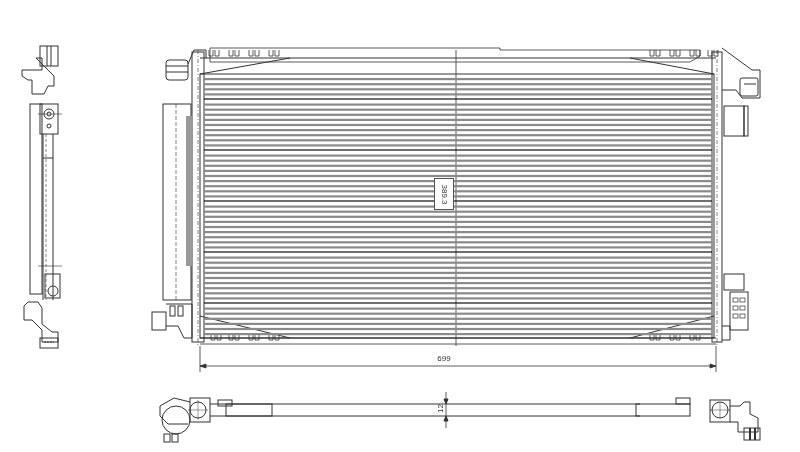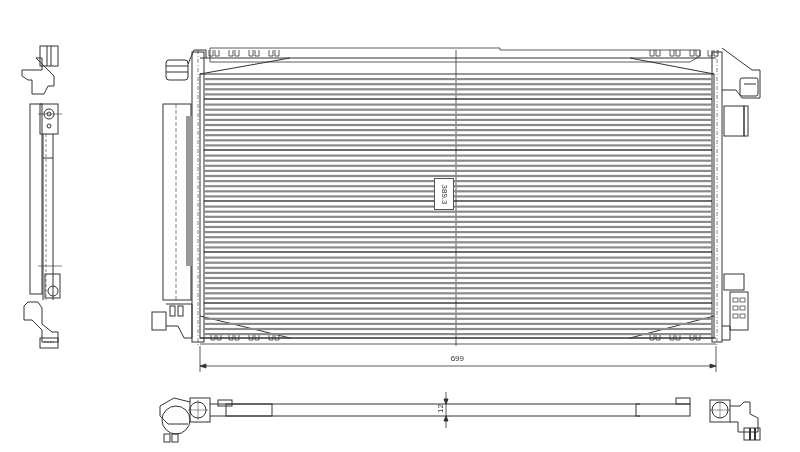--- a/index.html
+++ b/index.html
@@ -1,19 +1,19 @@
 <!DOCTYPE html>
 <html><head>
 <meta charset="utf-8">
 <style>
   html, body { margin:0; padding:0; background:#ffffff; }
   body { width:800px; height:452px; overflow:hidden; position:relative; font-family:"Liberation Sans", sans-serif; }
   #drawing { position:absolute; left:0; top:0; }
   .dim-label { position:absolute; font-family:"Liberation Sans", sans-serif; font-size:8px; color:#333; }
-  #dim-width-label { left:424px; top:354px; width:40px; text-align:right; }
+  #dim-width-label { left:424px; top:354px; width:40px; text-align:center; }
   #dim-height-label { left:434px; top:178px; width:18px; height:30px; border:1px solid #555; background:#fff; display:flex; align-items:center; justify-content:center; }
   #dim-height-label span { transform:rotate(90deg); white-space:nowrap; display:block; }
   #dim-depth-label { left:436px; top:404px; transform:rotate(-90deg); }
 </style>
 </head>
 <body>
 
 <svg id="drawing" width="800" height="452" viewBox="0 0 800 452" xmlns="http://www.w3.org/2000/svg">
   <g fill="none" stroke="#333" stroke-width="1">
 

